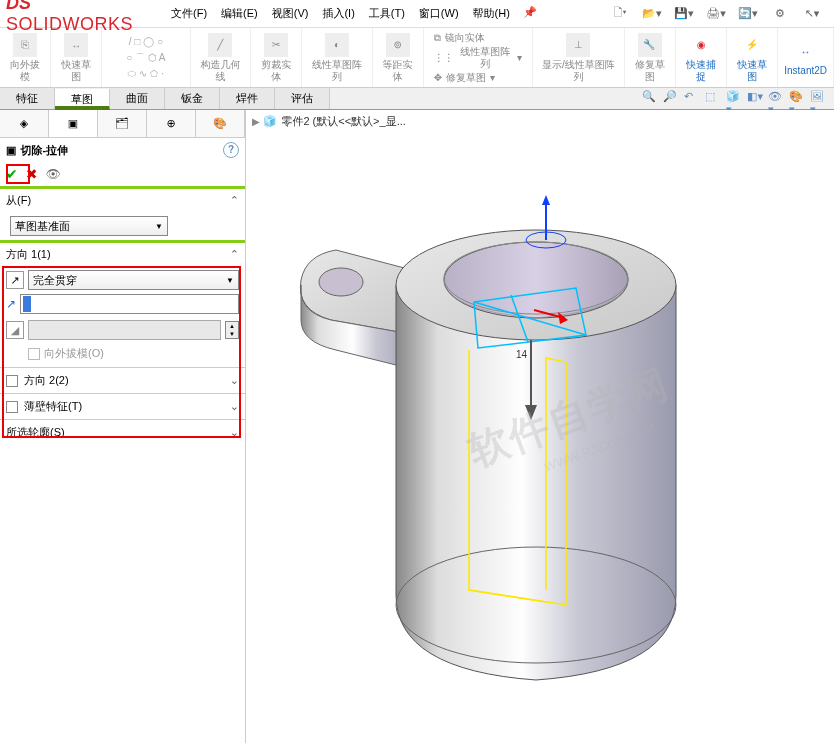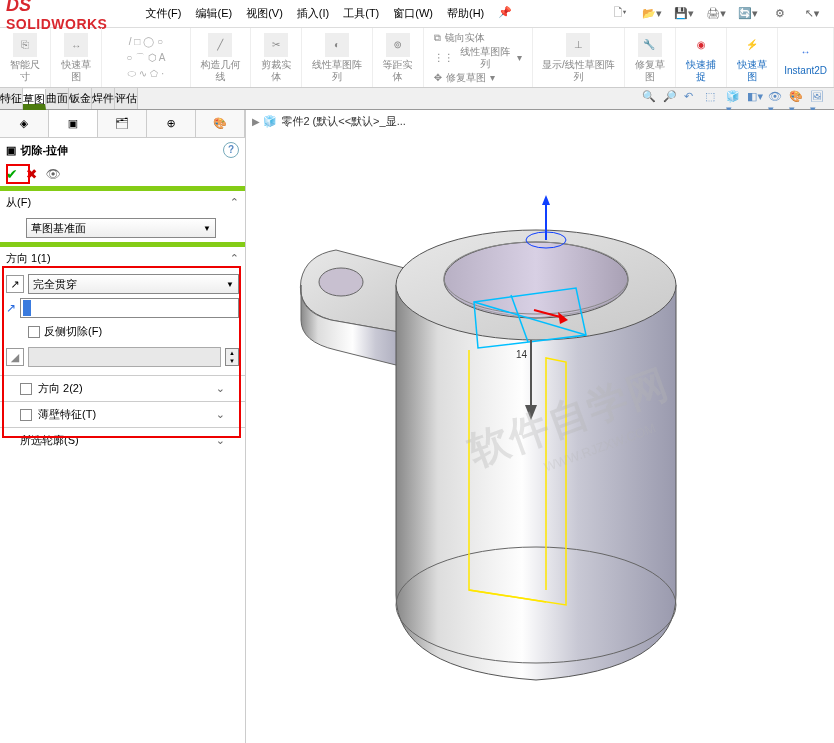--- a/index.html
+++ b/index.html
@@ -2,80 +2,80 @@
 <html><head>
   <meta charset="utf-8">
   <style>
     * { margin: 0; padding: 0; box-sizing: border-box; }
     body { font-family: "Microsoft YaHei", Arial, sans-serif; font-size: 11px; background: #fff; width: 834px; height: 743px; position: relative; overflow: hidden; }
     
     
     .title-bar { height: 28px; background: #fff; display: flex; align-items: center; border-bottom: 1px solid #ddd; }
     .logo { display: flex; align-items: flex-start; padding: 0 6px; flex-direction: column; }
     .logo-ds { color: #d9272e; font-style: italic; font-weight: bold; font-size: 18px; margin-right: 2px; }
-    .logo-text { color: #d9272e; font-weight: bold; font-size: 14px; letter-spacing: 0.5px; }
+    .logo-text { color: #d9272e; font-weight: normal; font-size: 18px; letter-spacing: 0.5px; }
     .menu-bar { display: flex; gap: 2px; margin-left: 26px; }
     .menu-item { padding: 4px 6px; cursor: default; }
     .title-tools { margin-left: auto; display: flex; gap: 4px; padding-right: 8px; align-items: center; }
     .tool-btn { width: 28px; height: 20px; display: flex; align-items: center; justify-content: center; color: #666; }
     
     
     .ribbon { height: 60px; background: #fff; border-bottom: 1px solid #ccc; display: flex; }
     .ribbon-group { display: flex; flex-direction: column; align-items: center; justify-content: center; padding: 2px 6px; border-right: 1px solid #eee; color: #888; font-size: 10px; text-align: center; line-height: 12px; }
     .ribbon-group .rg-icon { width: 24px; height: 24px; background: #eee; margin-bottom: 2px; display: flex; align-items: center; justify-content: center; }
     .ribbon-row { display: flex; align-items: center; gap: 4px; padding: 1px 4px; color: #888; }
     .ribbon-blue { color: #1a6bbf; }
     
     
     .tabs { display: flex; border-bottom: 1px solid #999; height: 22px; background: #f0f0f0; }
-    .tab { padding: 3px 0; border-right: 1px solid #ccc; background: #e8e8e8; cursor: default; }
-    .tab.active { background: #fff; border-bottom: 6px solid #4d7c0f; position: relative; top: 1px; }
+    .tab { padding: 3px 16px; border-right: 1px solid #ccc; background: #e8e8e8; cursor: default; }
+    .tab.active { background: #fff; border-bottom: 4px solid #4d7c0f; position: relative; top: 1px; }
     .view-tools { margin-left: auto; display: flex; gap: 3px; padding-right: 6px; align-items: center; }
     .vt-icon { width: 18px; height: 18px; color: #5a8bc4; }
     
     
     .body { display: flex; height: calc(743px - 28px - 60px - 22px); }
     
     
     .left-panel { width: 246px; border-right: 1px solid #ccc; background: #fff; position: relative; }
     .panel-tabs { display: flex; border-bottom: 1px solid #ccc; height: 28px; }
     .panel-tab { flex: 1; display: flex; align-items: center; justify-content: center; border-right: 1px solid #ccc; background: #f8f8f8; }
     .panel-tab.active { background: #fff; }
     
     .feature-header { display: flex; align-items: center; padding: 4px 6px; font-weight: bold; }
     .feature-header .help { margin-left: auto; color: #5a8bc4; width: 16px; height: 16px; border: 1px solid #7ab; border-radius: 50%; text-align: center; line-height: 14px; font-size: 10px; }
     
     .confirm-row { display: flex; align-items: center; gap: 8px; padding: 4px 6px; }
     .check-icon { color: #0a0; font-size: 14px; }
     .x-icon { color: #c00; font-size: 14px; }
     .eye-icon { color: #666; font-size: 12px; }
     
-    .section { border-top: 5px solid #84cc16; }
+    .section { border-top: 3px solid #84cc16; }
     .section-header { display: flex; align-items: center; padding: 4px 6px; background: #fff; }
     .section-header .chev { margin-left: auto; color: #666; }
     .section-body { padding: 4px 6px; }
     
-    .dropdown { width: 190px; height: 20px; border: 1px solid #888; background: linear-gradient(#fff, #eee); display: flex; align-items: center; padding: 0 4px; justify-content: space-between; margin-left: 20px; }
+    .dropdown { width: 158px; height: 20px; border: 1px solid #888; background: linear-gradient(#fff, #eee); display: flex; align-items: center; padding: 0 4px; justify-content: space-between; margin-left: 4px; }
     .dropdown .dd-arrow { font-size: 8px; }
     
     .red-box1 { position: absolute; border: 2px solid #e00; left: 6px; top: 54px; width: 24px; height: 20px; pointer-events: none; }
     .red-box2 { position: absolute; border: 2px solid #e00; left: 2px; top: 156px; width: 239px; height: 172px; pointer-events: none; }
     
     .dir-row { display: flex; align-items: center; gap: 4px; margin-bottom: 4px; }
     .icon-sq { width: 18px; height: 18px; border: 1px solid #999; background: #fff; display: flex; align-items: center; justify-content: center; }
     .blue-arrow { color: #2a6bdf; font-size: 12px; }
     .input-box { flex: 1; height: 20px; border: 1px solid #888; background: #fff; display: flex; align-items: center; padding: 0 2px; }
     .input-box .blue-sel { width: 8px; height: 16px; background: #3a7bdf; }
     .spinner { width: 14px; height: 18px; border: 1px solid #888; display: flex; flex-direction: column; }
     .spinner span { height: 50%; text-align: center; font-size: 6px; line-height: 8px; background: #eee; }
     .checkbox-row { display: flex; align-items: center; gap: 4px; padding: 2px 0 2px 22px; }
     .checkbox { width: 12px; height: 12px; border: 1px solid #888; background: #fff; }
     .disabled-input { flex: 1; height: 20px; border: 1px solid #aaa; background: #e8e8e8; }
     
-    .section-collapsed { display: flex; align-items: center; padding: 5px 20px; border-top: 1px solid #ccc; }
+    .section-collapsed { display: flex; align-items: center; padding: 5px 6px; border-top: 1px solid #ccc; }
     .section-collapsed .chev { margin-left: auto; color: #666; }
     
     
     .viewport { flex: 1; background: #fff; position: relative; overflow: hidden; }
     .flyout { position: absolute; top: 4px; left: 6px; display: flex; align-items: center; gap: 4px; color: #333; font-size: 11px; }
     .flyout .arrow { color: #888; font-size: 10px; }
     
     
     
     .watermark { position: absolute; right: 160px; top: 280px; transform: rotate(-20deg); color: rgba(180,180,180,0.35); font-size: 40px; font-weight: bold; pointer-events: none; letter-spacing: 2px; }
@@ -106,21 +106,21 @@
     <span class="tool-btn">🖨▾</span>
     <span class="tool-btn">🔄▾</span>
     <span class="tool-btn">⚙</span>
     <span class="tool-btn">↖▾</span>
   </div>
 </div>
 
 <div class="ribbon">
   <div class="ribbon-group">
     <div class="rg-icon">⎘</div>
-    <span>智能尺寸</span>
+    <span>向外拔模</span>
   </div>
   <div class="ribbon-group">
     <div class="rg-icon">↔</div>
     <span>快速草图</span>
   </div>
   <div class="ribbon-group" style="width:92px">
     <div style="display:flex;gap:8px;color:#aaa;">/ □ ◯ ○</div>
     <div style="display:flex;gap:8px;color:#aaa;margin-top:4px;">○ ⌒ ⬡ A</div>
     <div style="display:flex;gap:8px;color:#aaa;margin-top:4px;">⬭ ∿ ⬠ · </div>
   </div>
@@ -240,31 +240,31 @@
             <span>完全贯穿</span>
             <span class="dd-arrow">▼</span>
           </div>
         </div>
         <div class="dir-row">
           <span class="blue-arrow">↗</span>
           <div class="input-box">
             <div class="blue-sel"></div>
           </div>
         </div>
-        <div class="checkbox-row">
-          <div class="checkbox"></div>
-          <span>反侧切除(F)</span>
-        </div>
         <div class="dir-row" style="margin-top:6px">
           <div class="icon-sq" style="color:#888">◢</div>
           <div class="disabled-input"></div>
           <div class="spinner">
               <span>▲</span>
               <span>▼</span>
             </div>
+        </div>
+        <div class="checkbox-row" style="color:#999">
+          <div class="checkbox" style="border-color:#bbb"></div>
+          <span>向外拔模(O)</span>
         </div>
       </div>
     </div>
 
     <div class="red-box2"></div>
 
     <div class="section-collapsed">
       <div class="checkbox" style="margin-right:6px"></div>
       <span>方向 2(2)</span>
       <span class="chev">⌄</span>

